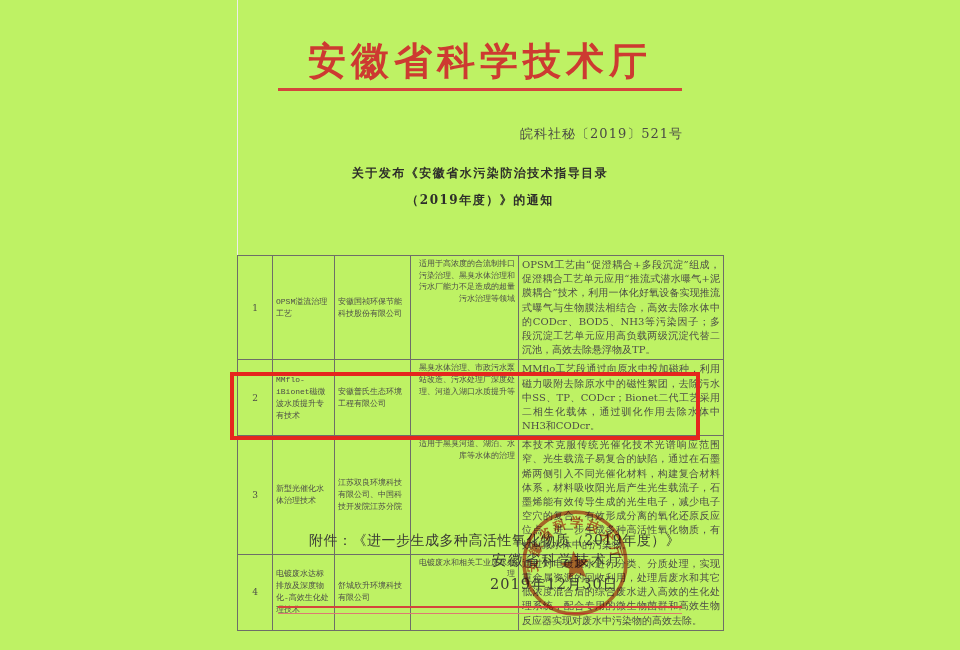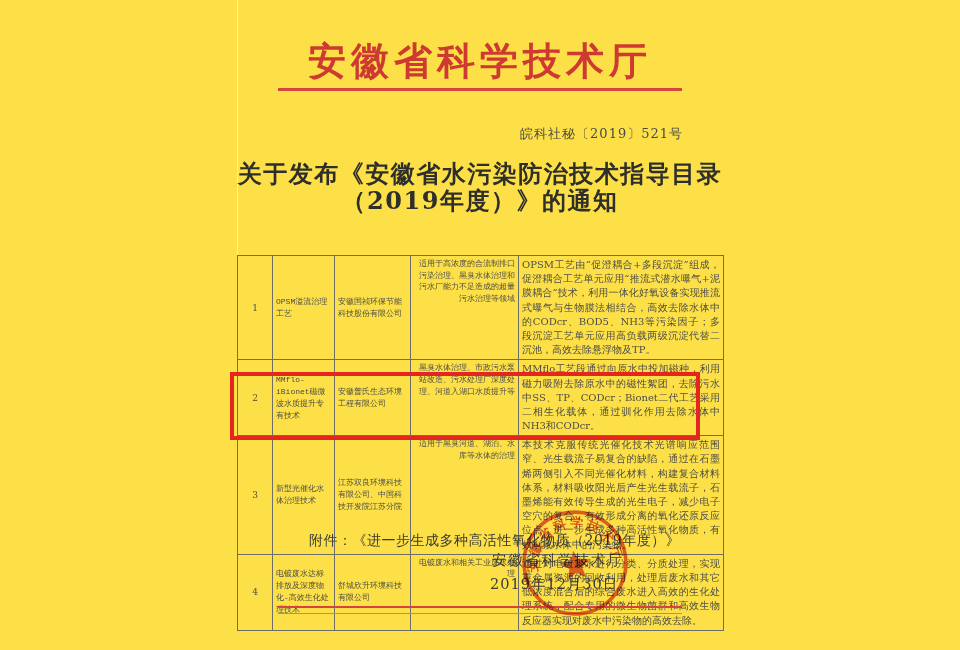--- a/index.html
+++ b/index.html
@@ -1,29 +1,29 @@
 <!DOCTYPE html>
 <html><head>
 <meta charset="utf-8">
 <style>
   html,body{margin:0;padding:0;}
   body{background:#ffffff;width:960px;height:650px;overflow:hidden;}
-  .doc{position:relative;width:960px;height:650px;background:#fde047;
+  .doc{position:relative;width:960px;height:650px;background:#bef264;
        font-family:"DejaVu Serif","Liberation Serif",serif;color:#3c3c38;}
 
   .crease{position:absolute;left:237px;top:0;width:1px;height:258px;background:#ececea;}
 
   .letterhead{position:absolute;left:0;top:36px;width:960px;text-align:center;
       font-size:38px;font-weight:bold;color:#cd3a31;letter-spacing:5px;}
   .head-rule{position:absolute;left:278px;top:88px;width:404px;height:3px;background:#d4453c;}
 
   .doc-number{position:absolute;top:125px;right:277px;font-size:13px;color:#4a4a45;letter-spacing:1px;padding-left:46px;}
 
   .title{position:absolute;left:0;top:160px;width:960px;text-align:center;
-      font-size:24px;font-weight:bold;color:#2e2e2a;letter-spacing:1.5px;line-height:27px;}
+      font-size:12px;font-weight:bold;color:#2e2e2a;letter-spacing:1.5px;line-height:27px;}
 
   table.catalog{position:absolute;left:237px;top:255px;width:486px;border-collapse:collapse;
       table-layout:fixed;font-size:8px;color:#4d4d48;}
   table.catalog col.c1{width:35px;} table.catalog col.c2{width:62px;}
   table.catalog col.c3{width:76px;} table.catalog col.c4{width:108px;}
   table.catalog col.c5{width:205px;}
   table.catalog th,table.catalog td{border:1px solid #6e6e68;padding:2px 3px;overflow:hidden;}
   table.catalog th{font-size:9px;font-weight:bold;text-align:center;height:12px;padding:1px;}
   td.seq{text-align:center;vertical-align:middle;font-size:9px;}
   td.name,td.provider{vertical-align:middle;text-align:left;line-height:1.5;font-family:Liberation Mono, monospace;}

